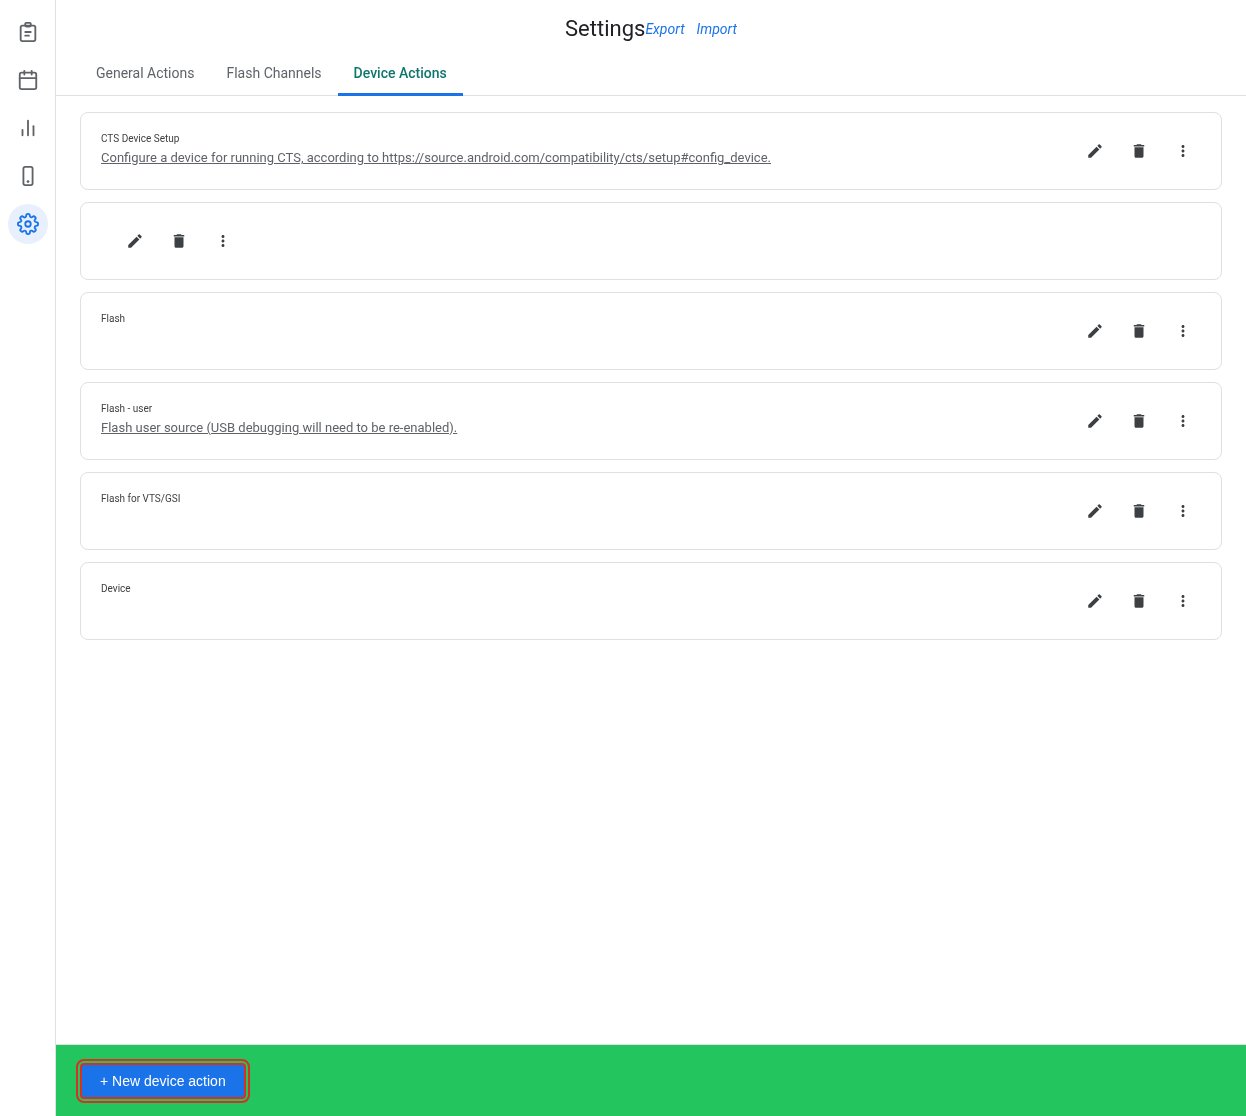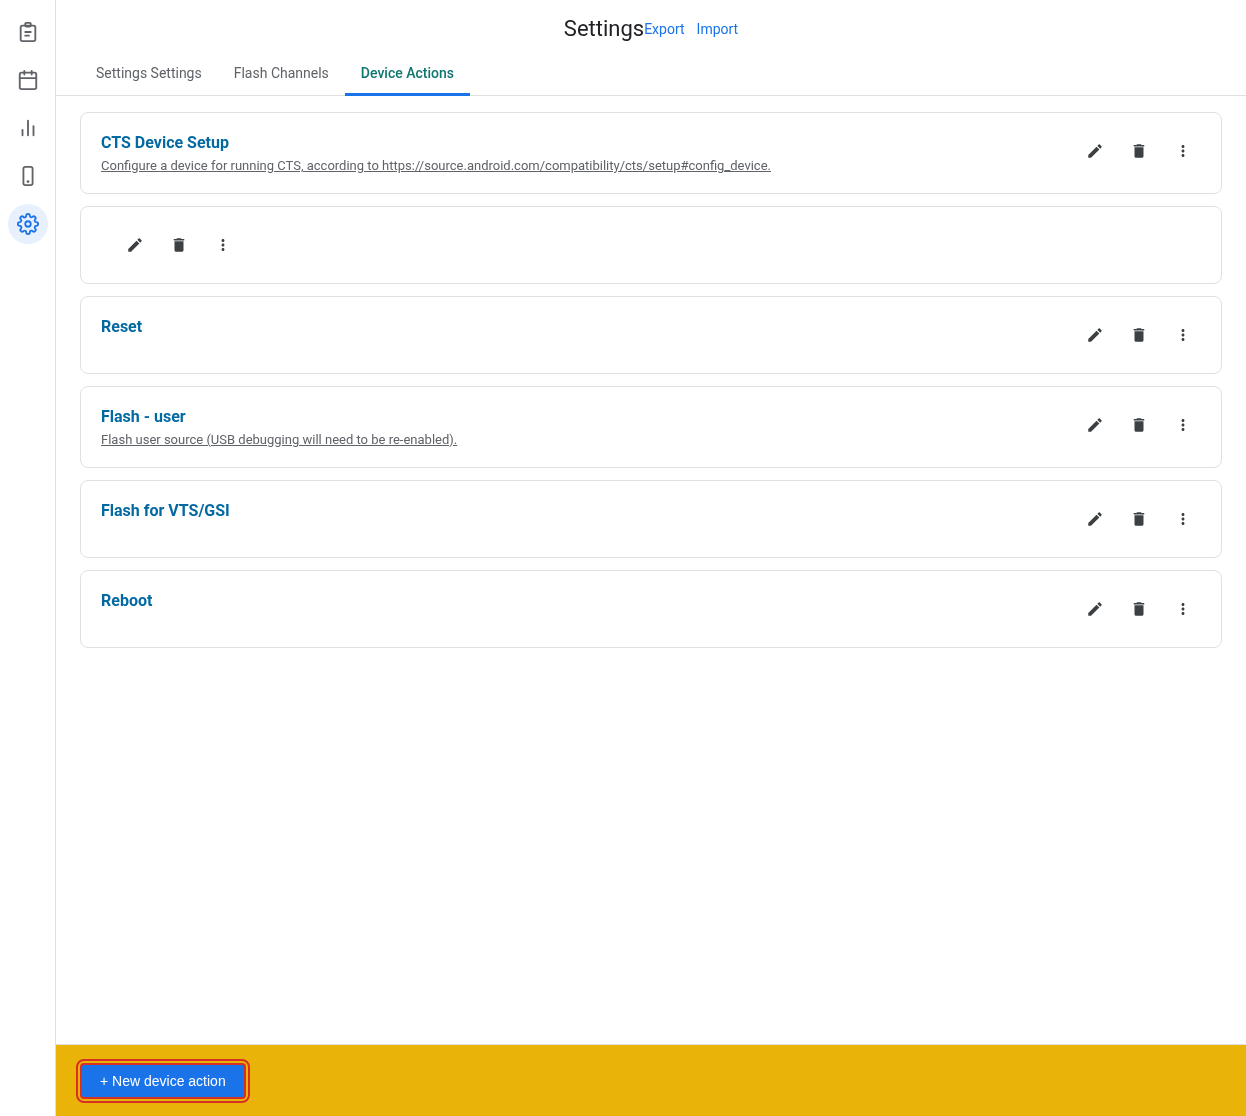--- a/index.html
+++ b/index.html
@@ -47,20 +47,21 @@
       flex-shrink: 0;
     }
     .header-title {
       font-size: 22px;
       font-weight: 400;
       color: #202124;
     }
     .header-actions {
       display: flex;
       gap: 12px;
+      font-style: italic;
     }
     .header-link {
       color: #1a73e8;
       font-size: 14px;
       cursor: pointer;
       text-decoration: none;
     }
 
     
     .tabs {
@@ -99,23 +100,23 @@
       padding: 20px 20px;
       margin-bottom: 12px;
       display: flex;
       align-items: flex-start;
       justify-content: space-between;
     }
     .action-card-content {
       flex: 1;
     }
     .action-card-title {
-      font-size: 16px;
-      font-weight: 700;
-      color: #0369a1;
+      font-size: 10px;
+      font-weight: 400;
+      color: #404040;
       margin-bottom: 6px;
     }
     .action-card-desc {
       font-size: 13px;
       color: #5f6368;
       text-decoration: underline;
     }
     .action-card-buttons {
       display: flex;
       align-items: center;
@@ -137,21 +138,21 @@
       background: transparent;
     }
 
     
     .bottom-bar {
       position: absolute;
       bottom: 0;
       left: 56px;
       right: 0;
       height: 72px;
-      background: #eab308;
+      background: #22c55e;
       border-top: 1px solid #e0e0e0;
       display: flex;
       align-items: center;
       padding: 0 24px;
     }
     .new-action-btn {
       background: #1a73e8;
       color: #fff;
       border: 2px solid #d93025;
       border-radius: 4px;
@@ -213,21 +214,21 @@
   <div class="header">
     <h1 class="header-title">Settings</h1>
     <div class="header-actions">
       <a class="header-link">Export</a>
       <a class="header-link">Import</a>
     </div>
   </div>
 
   <div class="tabs">
     <div class="tab">
-      <span>Settings Settings</span>
+      <span>General Actions</span>
     </div>
     <div class="tab">
       <span>Flash Channels</span>
     </div>
     <div class="tab active">
       <span>Device Actions</span>
     </div>
   </div>
 
   <div class="content">
@@ -272,21 +273,21 @@
         <button class="icon-btn" title="More">
           <svg width="18" height="18" viewBox="0 0 24 24" fill="currentColor">
               <path d="M12 8c1.1 0 2-.9 2-2s-.9-2-2-2-2 .9-2 2 .9 2 2 2zm0 2c-1.1 0-2 .9-2 2s.9 2 2 2 2-.9 2-2-.9-2-2-2zm0 6c-1.1 0-2 .9-2 2s.9 2 2 2 2-.9 2-2-.9-2-2-2z"></path>
             </svg>
         </button>
       </div>
     </div>
 
     <div class="action-card">
       <div class="action-card-content">
-        <div class="action-card-title">Reset</div>
+        <div class="action-card-title">Flash</div>
       </div>
       <div class="action-card-buttons">
         <button class="icon-btn" title="Edit">
           <svg width="18" height="18" viewBox="0 0 24 24" fill="currentColor">
               <path d="M3 17.25V21h3.75L17.81 9.94l-3.75-3.75L3 17.25zM20.71 7.04c.39-.39.39-1.02 0-1.41l-2.34-2.34c-.39-.39-1.02-.39-1.41 0l-1.83 1.83 3.75 3.75 1.83-1.83z"></path>
             </svg>
         </button>
         <button class="icon-btn" title="Delete">
           <svg width="18" height="18" viewBox="0 0 24 24" fill="currentColor">
               <path d="M6 19c0 1.1.9 2 2 2h8c1.1 0 2-.9 2-2V7H6v12zM19 4h-3.5l-1-1h-5l-1 1H5v2h14V4z"></path>
@@ -342,21 +343,21 @@
         <button class="icon-btn" title="More">
           <svg width="18" height="18" viewBox="0 0 24 24" fill="currentColor">
               <path d="M12 8c1.1 0 2-.9 2-2s-.9-2-2-2-2 .9-2 2 .9 2 2 2zm0 2c-1.1 0-2 .9-2 2s.9 2 2 2 2-.9 2-2-.9-2-2-2zm0 6c-1.1 0-2 .9-2 2s.9 2 2 2 2-.9 2-2-.9-2-2-2z"></path>
             </svg>
         </button>
       </div>
     </div>
 
     <div class="action-card">
       <div class="action-card-content">
-        <div class="action-card-title">Reboot</div>
+        <div class="action-card-title">Device</div>
       </div>
       <div class="action-card-buttons">
         <button class="icon-btn" title="Edit">
           <svg width="18" height="18" viewBox="0 0 24 24" fill="currentColor">
               <path d="M3 17.25V21h3.75L17.81 9.94l-3.75-3.75L3 17.25zM20.71 7.04c.39-.39.39-1.02 0-1.41l-2.34-2.34c-.39-.39-1.02-.39-1.41 0l-1.83 1.83 3.75 3.75 1.83-1.83z"></path>
             </svg>
         </button>
         <button class="icon-btn" title="Delete">
           <svg width="18" height="18" viewBox="0 0 24 24" fill="currentColor">
               <path d="M6 19c0 1.1.9 2 2 2h8c1.1 0 2-.9 2-2V7H6v12zM19 4h-3.5l-1-1h-5l-1 1H5v2h14V4z"></path>

